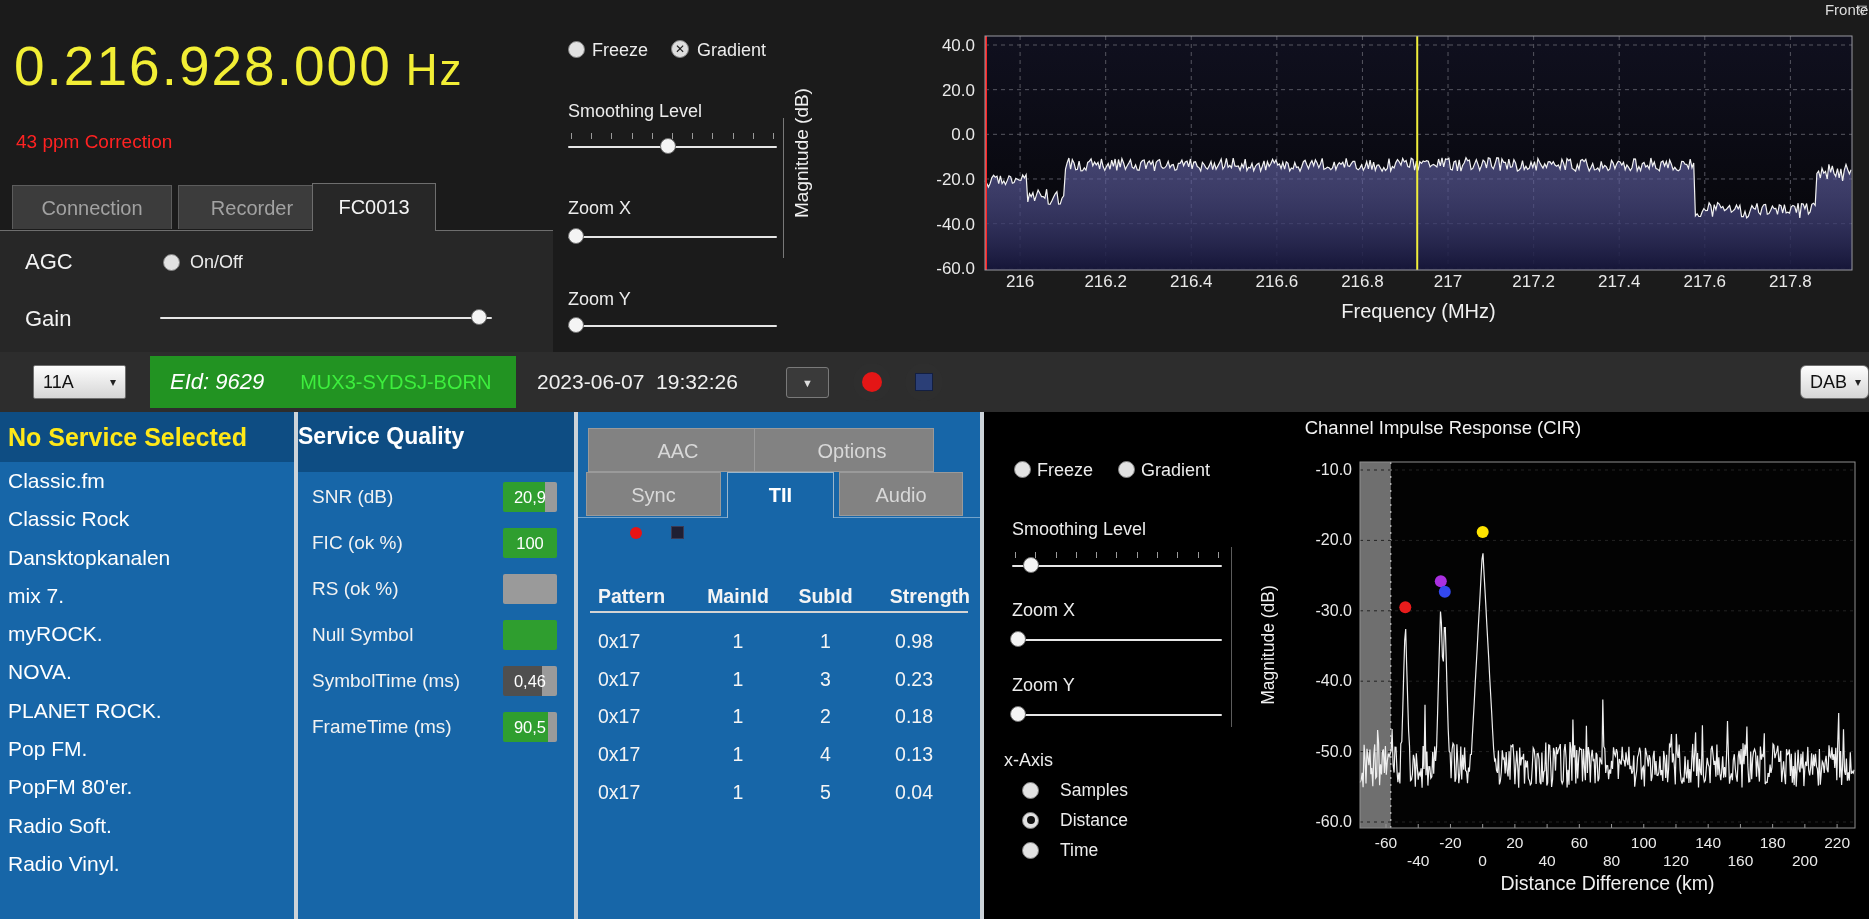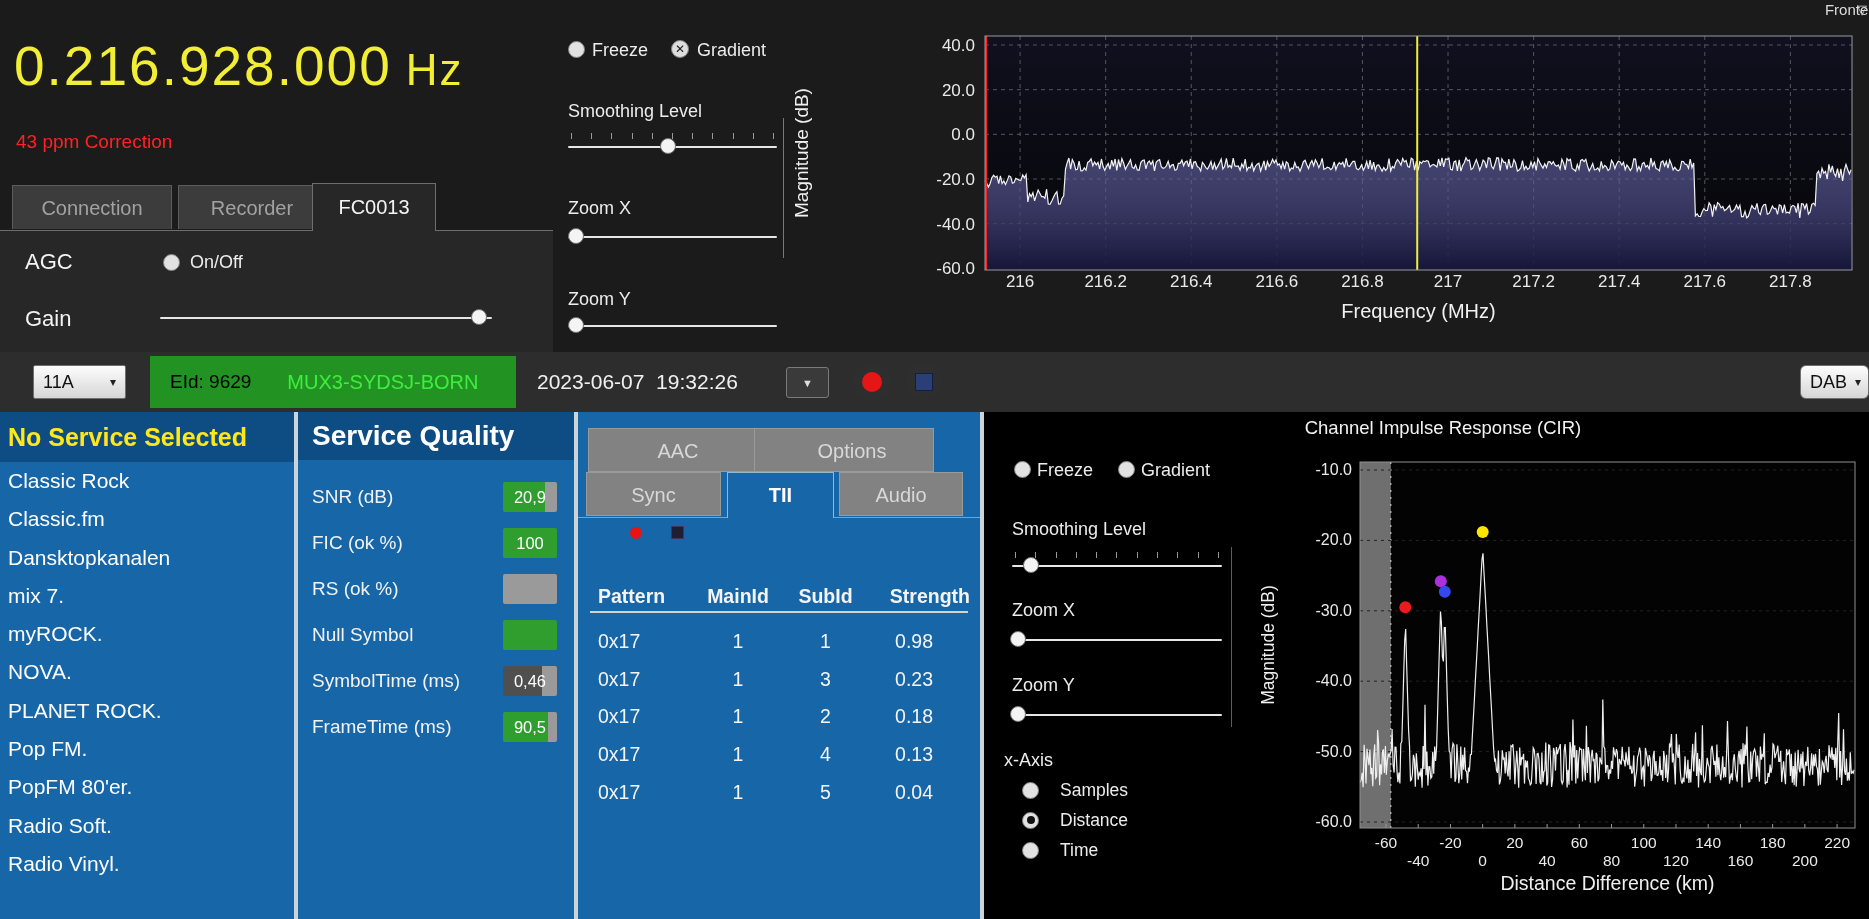--- a/index.html
+++ b/index.html
@@ -39,21 +39,21 @@
   .slider .ticks{position:absolute;left:3px;right:3px;top:0;height:6px;display:flex;justify-content:space-between;}
   .slider .ticks i{width:1px;height:6px;background:#9a9a9a;}
   .vline{width:1px;background:#787878;}
 
   
   .toolbar{left:0;top:352px;width:1869px;height:60px;background:#2d2d2d;}
   .combo{position:absolute;background:linear-gradient(#fdfdfd,#d6d6d6);border:1px solid #6f6f6f;border-radius:2px;
          color:#111;font-size:18px;display:flex;align-items:center;justify-content:space-between;padding:0 9px;box-sizing:border-box;}
   .combo .arr{font-size:12px;color:#222;margin-left:8px;}
   .eid-box{position:absolute;left:150px;top:4px;width:366px;height:52px;background:#229322;display:flex;align-items:center;padding:0 20px;box-sizing:border-box;}
-  .eid-box .eid{color:#000000;font-size:19px;margin-right:36px;white-space:nowrap;}
+  .eid-box .eid{color:#ffffff;font-size:22px;margin-right:36px;white-space:nowrap;font-style:italic;}
   .eid-box .mux{color:#3dee3d;font-size:20px;white-space:nowrap;}
   .time{position:absolute;left:537px;top:0;height:60px;line-height:60px;font-size:21px;color:#f0f0f0;white-space:pre;}
   .drop-btn{position:absolute;left:786px;top:15px;width:43px;height:31px;background:#3a3a3a;border:1px solid #7a7a7a;border-radius:3px;
             color:#ddd;display:flex;align-items:center;justify-content:center;font-size:11px;box-sizing:border-box;}
   .round-btn{position:absolute;top:11px;width:38px;height:38px;border-radius:50%;background:#2e2e2e;display:flex;align-items:center;justify-content:center;}
   .rec-dot{width:20px;height:20px;border-radius:50%;background:#e41616;}
   .stop-sq{width:16px;height:16px;background:#2b3f77;border:1px solid #131f42;}
 
   
   .vsep{position:absolute;top:412px;height:507px;width:4px;background:#ccd3d9;}
@@ -237,37 +237,37 @@
     </div>
     <div class="combo" style="left:1800px;top:13px;width:69px;height:34px;border-radius:6px;">
       <span>DAB</span>
       <span class="arr">▾</span>
     </div>
   </div>
 
   <div class="bluepanel" style="left:0;width:294px;">
     <div class="phead" style="height:50px;line-height:50px;padding-left:8px;font-size:25px;font-weight:bold;color:#ffe818;">No Service Selected</div>
     <div id="service-items">
+        <div class="svc-item">Classic.fm</div>
         <div class="svc-item">Classic Rock</div>
-        <div class="svc-item">Classic.fm</div>
         <div class="svc-item">Dansktopkanalen</div>
         <div class="svc-item">mix 7.</div>
         <div class="svc-item">myROCK.</div>
         <div class="svc-item">NOVA.</div>
         <div class="svc-item">PLANET ROCK.</div>
         <div class="svc-item">Pop FM.</div>
         <div class="svc-item">PopFM 80'er.</div>
         <div class="svc-item">Radio Soft.</div>
         <div class="svc-item">Radio Vinyl.</div>
       </div>
   </div>
   <div class="vsep" style="left:294px;"></div>
 
   <div class="bluepanel" style="left:298px;width:276px;">
-    <div class="phead" style="height:48px;line-height:48px;padding-left:14px;font-size:28px;font-weight:bold;color:#fff;">Service Quality</div>
+    <div class="phead" style="height:60px;line-height:48px;padding-left:0;font-size:23px;font-weight:bold;color:#fff;">Service Quality</div>
     <div id="quality-rows">
         <div class="q-row" style="top: 70px;">
           <div class="q-label">SNR (dB)</div>
           <div class="q-badge" style="background: linear-gradient(90deg, rgb(47, 158, 47) 78%, rgb(154, 154, 154) 78%);">20,9</div>
         </div>
         <div class="q-row" style="top: 116px;">
           <div class="q-label">FIC (ok %)</div>
           <div class="q-badge" style="background: linear-gradient(90deg, rgb(47, 158, 47) 100%, rgb(154, 154, 154) 100%);">100</div>
         </div>
         <div class="q-row" style="top: 162px;">

